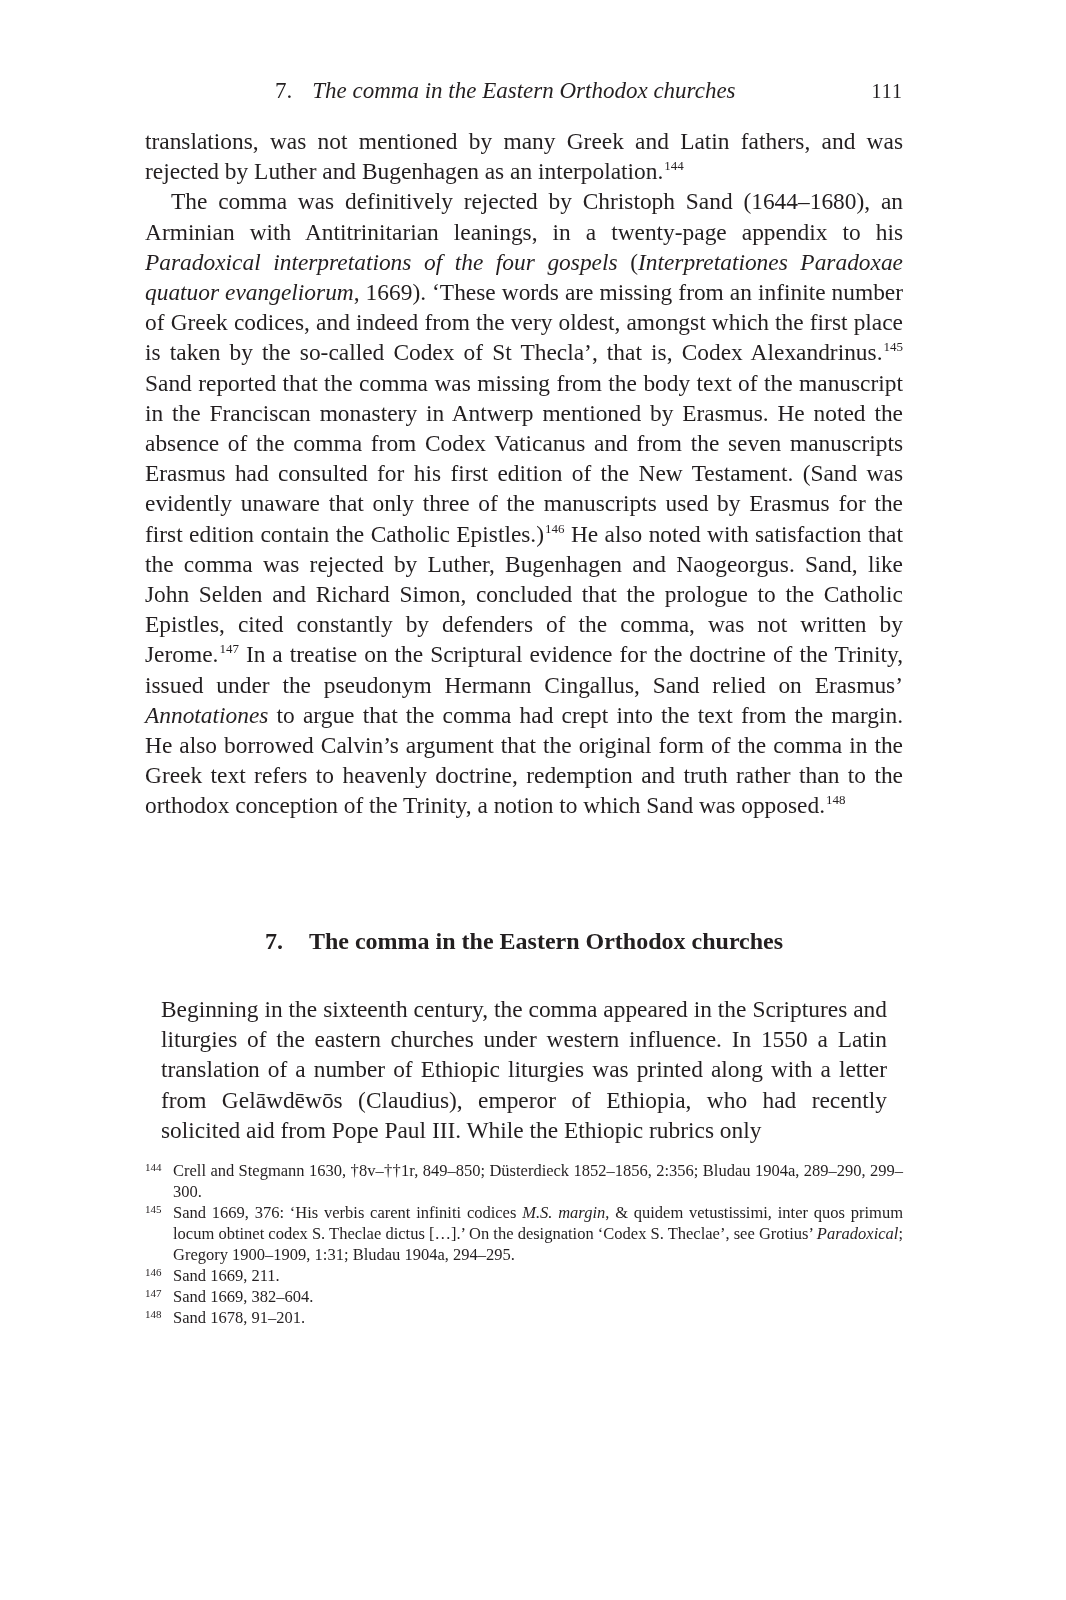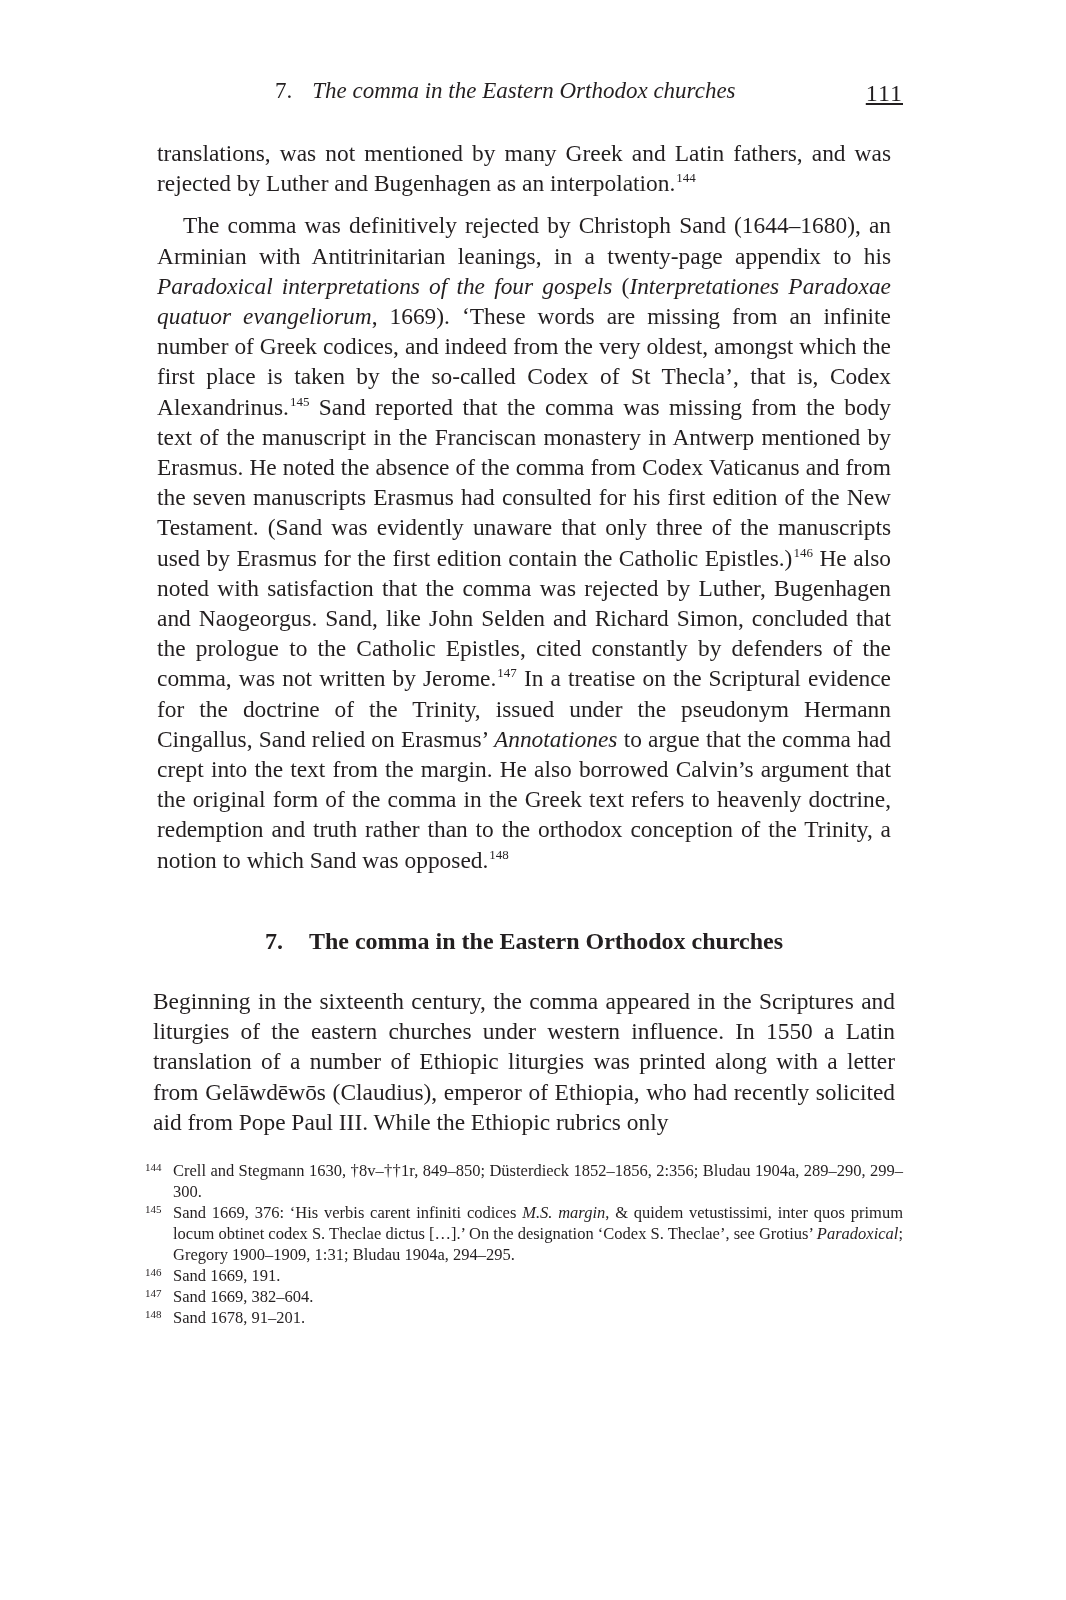--- a/index.html
+++ b/index.html
@@ -1,28 +1,28 @@
 <!DOCTYPE html>
 <html><head>
 <meta charset="utf-8">
 <style>
   html, body { margin: 0; padding: 0; background: #ffffff; }
   body { width: 1066px; height: 1600px; position: relative; overflow: hidden; color: #231f20; font-family: "Liberation Serif", "DejaVu Serif", serif; }
   .running-head { position: absolute; top: 78px; left: 145px; width: 758px; height: 32px; font-size: 23px; }
   .rh-title { position: absolute; left: 130px; top: 0; font-style: italic; white-space: nowrap; }
   .rh-num { font-style: normal; margin-right: 20px; }
-  .rh-page { position: absolute; right: 0; top: 2px; font-size: 24px; letter-spacing: 1px; text-decoration: underline; }
+  .rh-page { position: absolute; right: 0; top: 2px; font-size: 20px; letter-spacing: 1px; }
   .body-text { position: absolute; top: 126px; left: 145px; width: 758px; font-size: 23.4px; line-height: 30.2px; text-align: justify; }
-  .body-text p { margin: 12px; }
+  .body-text p { margin: 0; }
   .body-text p.indent { text-indent: 26px; }
   sup.fn { font-size: 13px; vertical-align: 9px; line-height: 0; margin-left: 1px; }
   .heading { position: absolute; top: 928px; left: 145px; width: 758px; text-align: center; font-size: 24px; font-weight: bold; }
   .heading .hnum { margin-right: 26px; }
   .body2 { position: absolute; top: 978px; left: 145px; width: 758px; font-size: 23.4px; line-height: 30.2px; text-align: justify; }
-  .body2 p { margin: 8px; }
+  .body2 p { margin: 16px; }
   .footnotes { position: absolute; top: 1160px; left: 145px; width: 758px; font-size: 16.5px; line-height: 21px; }
   .footnote { position: relative; padding-left: 28px; text-align: justify; margin: 0; }
   .fn-num { position: absolute; left: 0; top: 0; font-size: 11px; line-height: 15px; }
 </style>
 </head>
 <body>
 
 <div class="running-head">
   <div class="rh-title">
     <span class="rh-num">7.</span><span>The comma in the Eastern Orthodox churches</span>
@@ -39,16 +39,16 @@
   <span class="hnum">7.</span><span>The comma in the Eastern Orthodox churches</span>
 </div>
 
 <div class="body2" id="section-body">
     <p><span>Beginning in the sixteenth century, the comma appeared in the Scriptures and liturgies of the eastern churches under western influence. In 1550 a Latin translation of a number of Ethiopic liturgies was printed along with a letter from Gelāwdēwōs (Claudius), emperor of Ethiopia, who had recently solicited aid from Pope Paul III. While the Ethiopic rubrics only</span></p>
   </div>
 
 <div class="footnotes" id="footnotes">
     <p class="footnote"><span class="fn-num">144</span><span>Crell and Stegmann 1630, †8v–††1r, 849–850; Düsterdieck 1852–1856, 2:356; Bludau 1904a, 289–290, 299–300.</span></p>
     <p class="footnote"><span class="fn-num">145</span><span>Sand 1669, 376: ‘His verbis carent infiniti codices </span><em>M.S. margin</em><span>, &amp; quidem vetustissimi, inter quos primum locum obtinet codex S. Theclae dictus […].’ On the designation ‘Codex S. Theclae’, see Grotius’ </span><em>Paradoxical</em><span>; Gregory 1900–1909, 1:31; Bludau 1904a, 294–295.</span></p>
-    <p class="footnote"><span class="fn-num">146</span><span>Sand 1669, 191.</span></p>
+    <p class="footnote"><span class="fn-num">146</span><span>Sand 1669, 211.</span></p>
     <p class="footnote"><span class="fn-num">147</span><span>Sand 1669, 382–604.</span></p>
     <p class="footnote"><span class="fn-num">148</span><span>Sand 1678, 91–201.</span></p>
   </div>
 
 </body></html>

